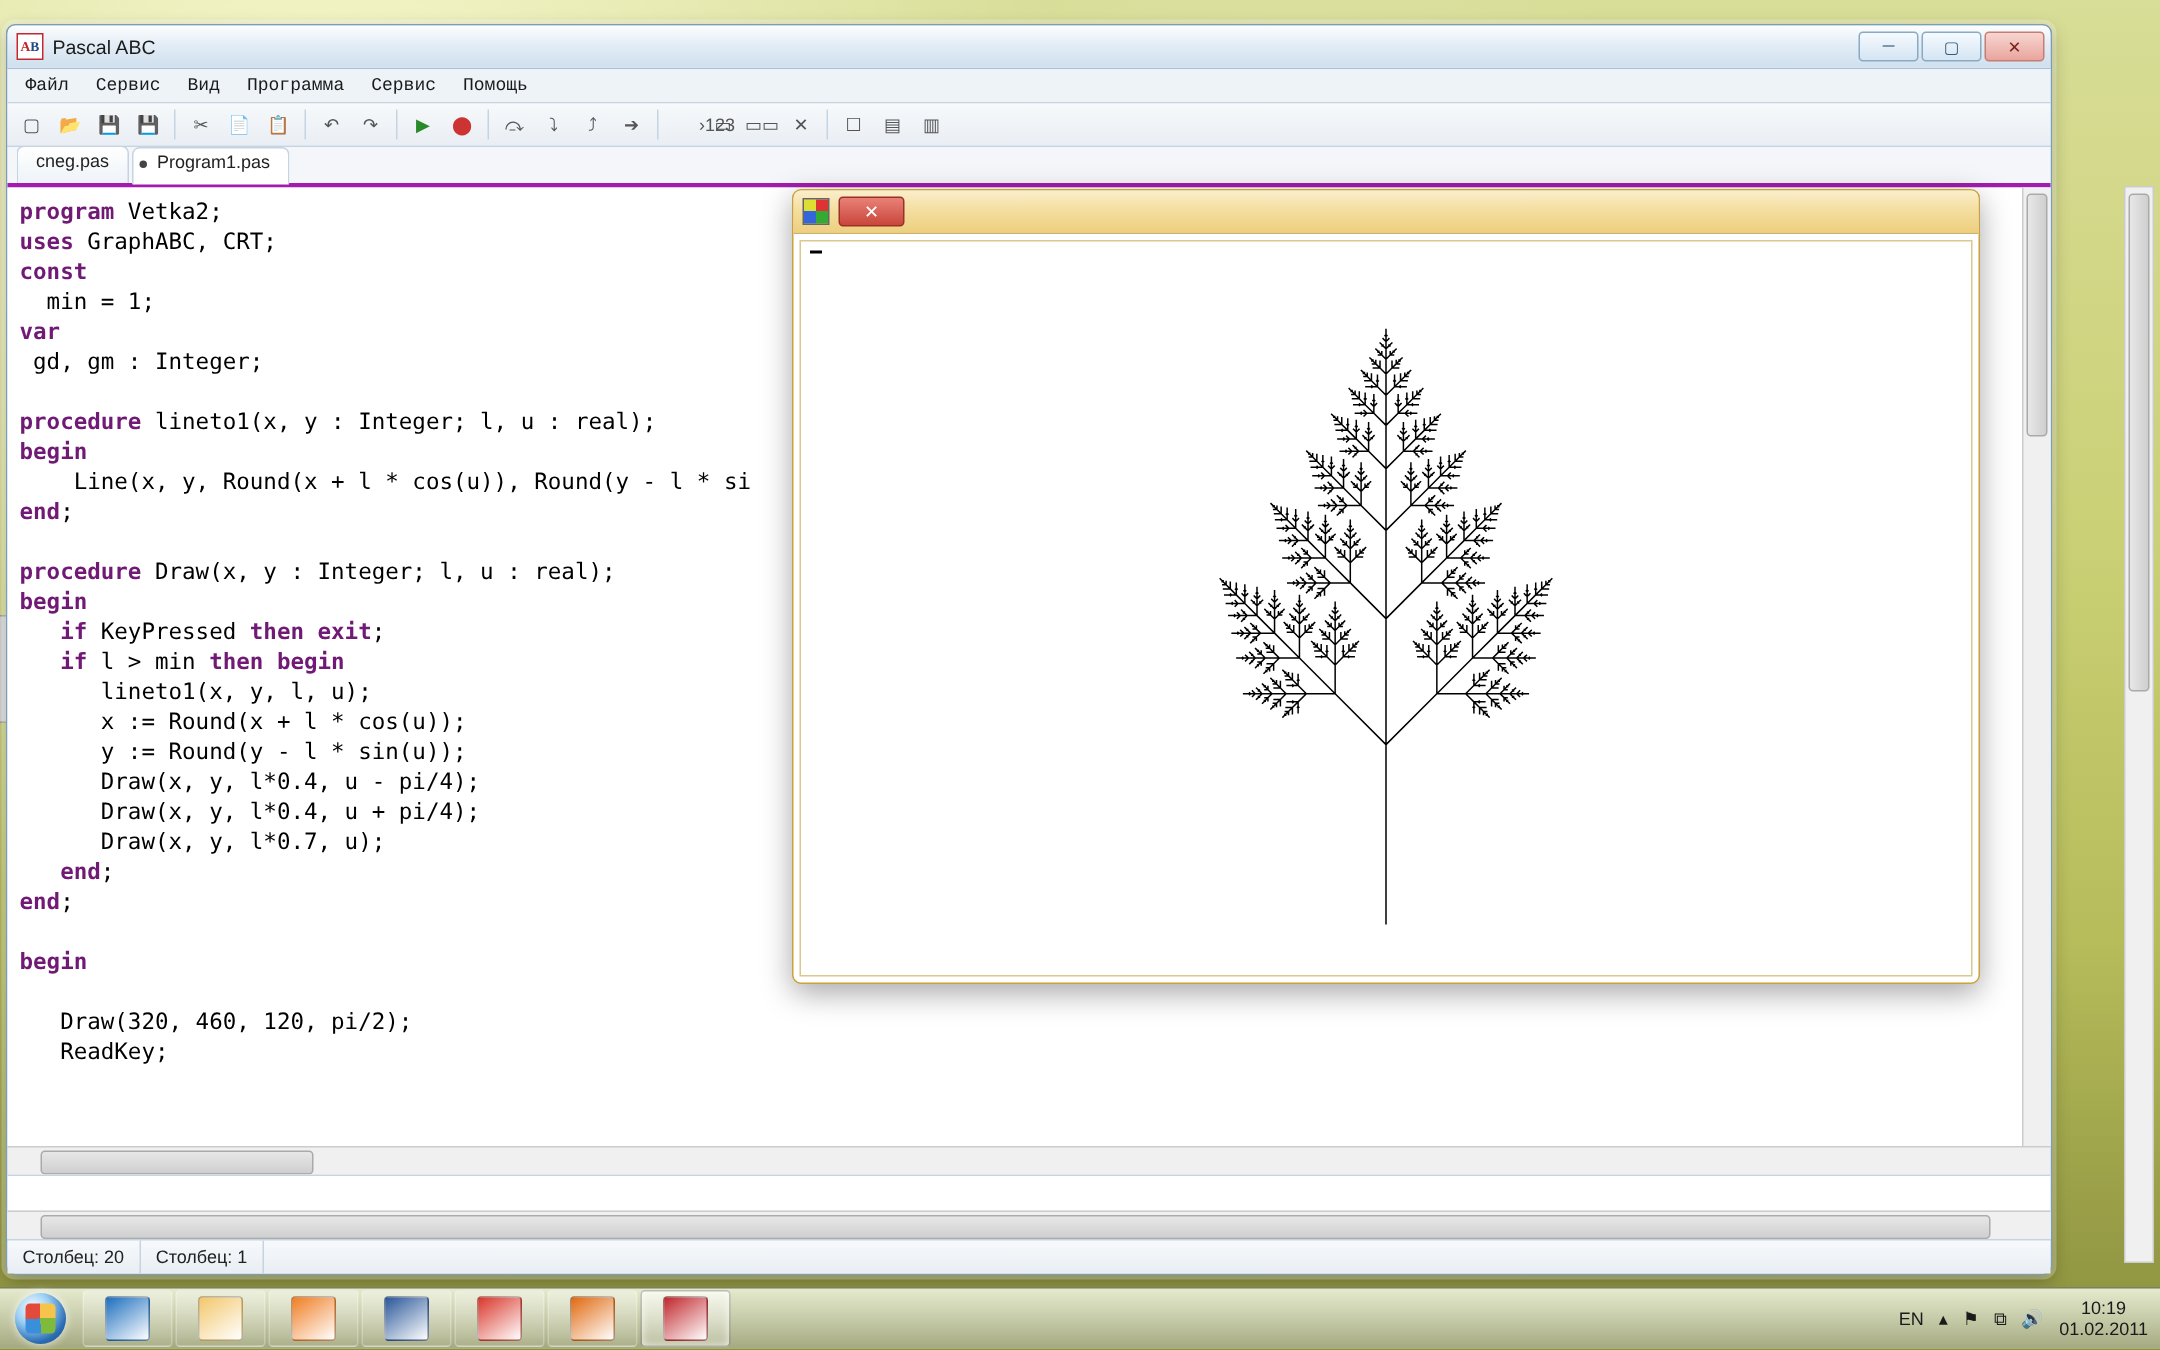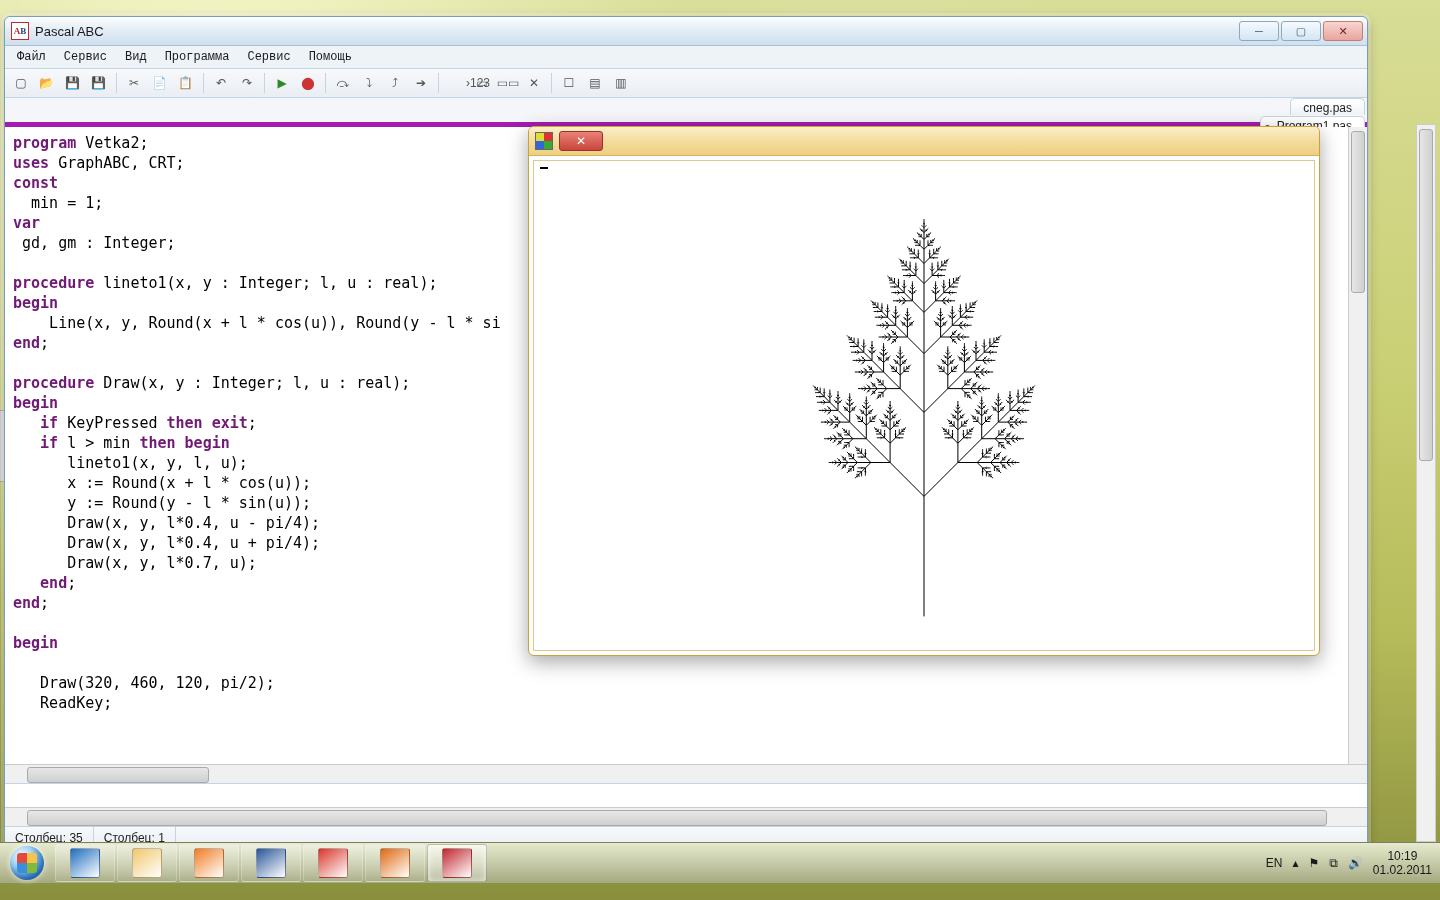--- a/index.html
+++ b/index.html
@@ -17,21 +17,21 @@
 .titlebar .app-icon{width:16px;height:16px;margin-right:6px;display:flex;align-items:center;justify-content:center;font:bold 9px/1 Consolas;color:#c1272d;border:1px solid #c1272d;background:#fff;}
 .titlebar .title{flex:1;color:#1a1a1a;font-size:13px;}
 .winbtns{display:flex;gap:2px;}
 .winbtn{width:38px;height:18px;border:1px solid #8aa9c2;border-radius:3px;background:linear-gradient(#f5faff,#d5e5f3);display:flex;align-items:center;justify-content:center;color:#3a5a77;font-size:11px;cursor:pointer;}
 .winbtn.close{background:linear-gradient(#f7d5d1,#e9a59e);border-color:#c67d74;color:#7a231a;}
 .menubar{height:22px;background:#eef3f8;border-bottom:1px solid #c5d4e2;display:flex;align-items:center;padding-left:4px;gap:2px;}
 .menubar .mi{padding:2px 8px;color:#1a1a1a;border-radius:3px;cursor:pointer;font-family:Liberation Mono, monospace;}
 .toolbar{height:28px;background:linear-gradient(#f7f9fb,#e9eef4);border-bottom:1px solid #c5d4e2;display:flex;align-items:center;padding-left:4px;gap:2px;}
 .tbtn{width:22px;height:22px;border:1px solid transparent;border-radius:3px;display:flex;align-items:center;justify-content:center;color:#555;cursor:pointer;position:relative;}
 .tsep{width:1px;height:20px;background:#c5d4e2;margin:0 3px;}
-.tabstrip{height:24px;background:#f4f6f9;border-bottom:5px solid #a21caf;display:flex;align-items:end;padding-left:6px;flex-direction:column;}
+.tabstrip{height:24px;background:#f4f6f9;border-bottom:3px solid #a21caf;display:flex;align-items:end;padding-left:6px;}
 .tab{height:22px;padding:2px 12px 0 12px;border:1px solid #c5d4e2;border-bottom:none;background:linear-gradient(#fff,#eef3f8);border-radius:5px 5px 0 0;margin-right:2px;color:#222;font-size:12px;cursor:pointer;position:relative;}
 .tab.active{background:#fff;position:relative;top:1px;}
 .tab .dirty{position:absolute;left:4px;top:8px;width:5px;height:5px;background:#444;border-radius:50%;}
 .editor-wrap{flex:1;display:flex;flex-direction:column;min-height:0;}
 .editor{flex:1;overflow:auto;background:#fff;position:relative;}
 .code{padding:6px 8px;font:15px/20px Consolas,monospace;white-space:pre;color:#000;}
 .kw{color:#701a75;font-weight:bold;}
 .hscroll{height:18px;background:#f0f0f0;border-top:1px solid #ccc;position:relative;}
 .hscroll .thumb{position:absolute;left:22px;top:2px;width:180px;height:14px;background:linear-gradient(#e7e7e7,#cfcfcf);border:1px solid #aaa;border-radius:3px;}
 .bottom-pane{height:42px;background:#fff;border-top:1px solid #c5d4e2;position:relative;}
@@ -46,21 +46,21 @@
 
 .crt{position:absolute;left:528px;top:126px;width:790px;height:528px;background:#fff;border:1px solid #caa23a;border-radius:6px;box-shadow:0 6px 20px rgba(0,0,0,.35);display:flex;flex-direction:column;overflow:hidden;}
 .crt .tbar{height:28px;background:linear-gradient(#fbeecb,#f4dea1 45%,#edcf7f);border-bottom:1px solid #d2b25f;display:flex;align-items:center;padding:0 4px 0 6px;}
 .crt .tbar .ticon{width:16px;height:16px;margin-right:6px;background:conic-gradient(#d33 0 25%,#3a3 0 50%,#36d 0 75%,#dd3 0);border:1px solid #666;}
 .crt .tbar .ttitle{flex:1;color:#3a2a00;font-size:13px;}
 .crt .tbar .close{width:42px;height:18px;border-radius:3px;background:linear-gradient(#e98178,#c9463b);border:1px solid #9a3129;display:flex;align-items:center;justify-content:center;color:#fff;cursor:pointer;}
 .crt .canvas{flex:1;background:#fff;margin:4px;border:1px solid #d9c88f;position:relative;}
 .crt .cursor{position:absolute;left:6px;top:6px;width:8px;height:2px;background:#000;}
 .fractal{position:absolute;left:50%;top:50%;transform:translate(-50%,-52%);}
 
-.taskbar{position:absolute;left:0;right:0;bottom:17px;height:40px;background:linear-gradient(rgba(255,255,255,.25),rgba(0,0,0,.15)),linear-gradient(#dde3bd,#c1c797);border-top:1px solid rgba(0,0,0,.25);display:flex;align-items:center;}
+.taskbar{position:absolute;left:0;right:0;bottom:1px;height:40px;background:linear-gradient(rgba(255,255,255,.25),rgba(0,0,0,.15)),linear-gradient(#dde3bd,#c1c797);border-top:1px solid rgba(0,0,0,.25);display:flex;align-items:center;}
 .start{width:54px;height:40px;display:flex;align-items:center;justify-content:center;cursor:pointer;}
 .start .orb{width:34px;height:34px;border-radius:50%;background:radial-gradient(circle at 35% 30%,#fff,#9cd0f4 35%,#2a6db5 70%,#124a85);box-shadow:0 0 6px rgba(255,255,255,.8);position:relative;}
 .start .orb::after{content:"";position:absolute;inset:7px;background:conic-gradient(#f6c34b 0 25%,#7fba3c 0 50%,#3a8fdd 0 75%,#e24b3b 0);border-radius:3px;filter:blur(.3px);}
 .tbitem{width:58px;height:36px;margin:0 1px;border-radius:3px;display:flex;align-items:center;justify-content:center;cursor:pointer;position:relative;background:linear-gradient(rgba(255,255,255,.35),rgba(255,255,255,.05));border:1px solid rgba(255,255,255,.25);}
 .tbitem.active{background:linear-gradient(rgba(255,255,255,.6),rgba(255,255,255,.2));border-color:rgba(0,0,0,.2);box-shadow:inset 0 0 6px rgba(255,255,255,.8);}
 .tbicon{width:28px;height:28px;border-radius:3px;}
 .tray{margin-left:auto;display:flex;align-items:center;height:100%;padding:0 8px 0 12px;gap:10px;color:#1a1a1a;}
 .tray .clock{text-align:center;line-height:14px;font-size:12px;}
 svg{display:block;}
 </style>
@@ -216,21 +216,21 @@
         </div>
       <div class="bottom-pane">
         <div class="hs">
             <div class="th"></div>
           </div>
       </div>
     </div>
 
     <div class="statusbar">
       <div class="cell">
-        <span>Столбец:</span>&nbsp;<span>35</span>
+        <span>Столбец:</span>&nbsp;<span>20</span>
       </div>
       <div class="cell">
         <span>Столбец:</span>&nbsp;<span>1</span>
       </div>
     </div>
   </div>
 
   <div class="ide-vscroll">
       <div class="vth"></div>
     </div>

